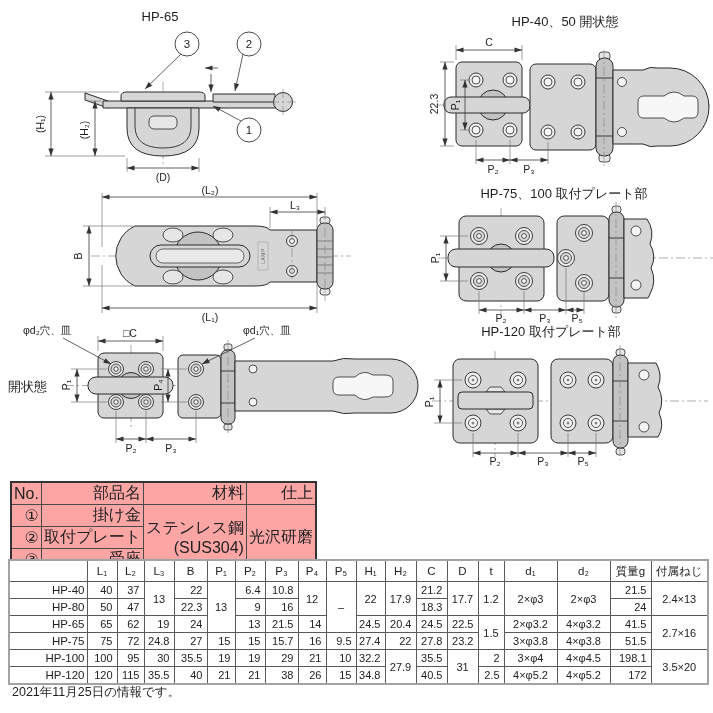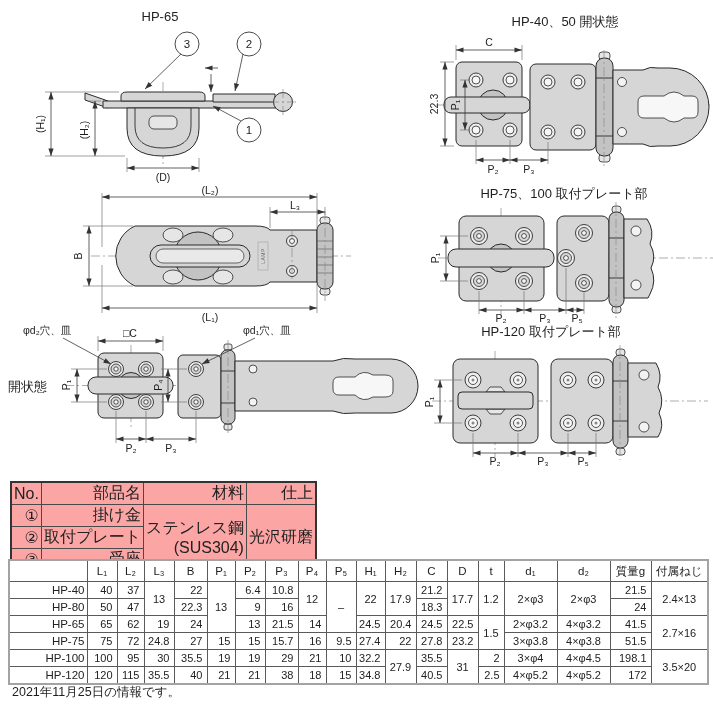--- a/index.html
+++ b/index.html
@@ -595,21 +595,21 @@
       </tr>
       <tr>
         <td class="name-cell">HP-120</td>
         <td class="num">120</td>
         <td class="num">115</td>
         <td class="num">35.5</td>
         <td class="num">40</td>
         <td class="num">21</td>
         <td class="num">21</td>
         <td class="num">38</td>
-        <td class="num">18</td>
+        <td class="num">26</td>
         <td class="num">15</td>
         <td class="num">34.8</td>
         <td class="num">40.5</td>
         <td class="num">2.5</td>
         <td class="ctr">4×φ5.2</td>
         <td class="ctr">4×φ5.2</td>
         <td class="num">172</td>
       </tr>
     </tbody>
 </table>

